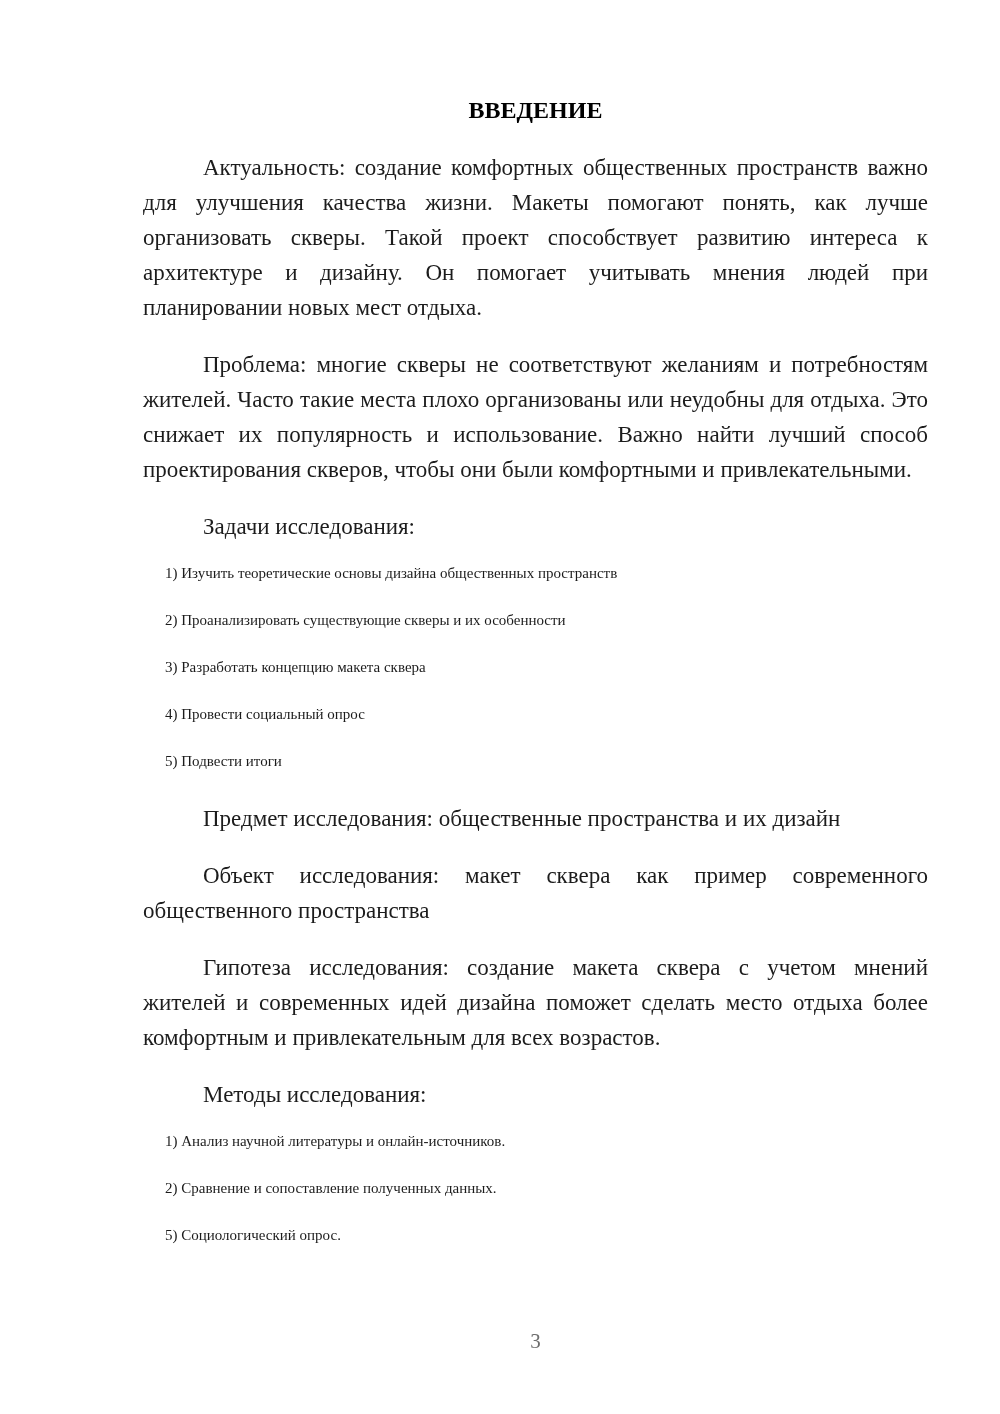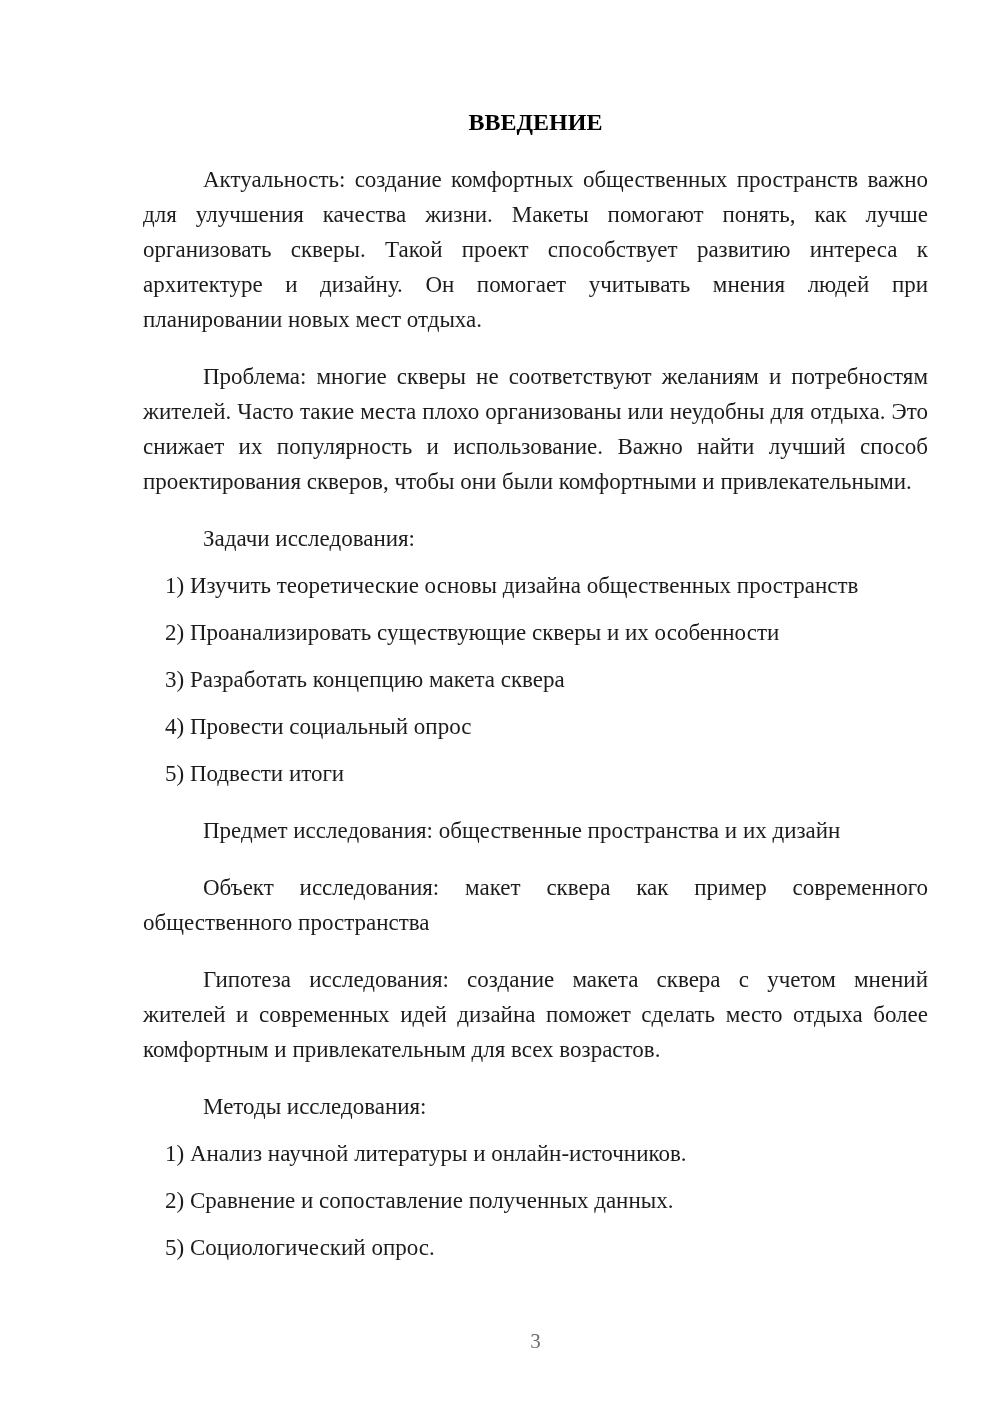--- a/index.html
+++ b/index.html
@@ -16,32 +16,32 @@
     padding: 93px 72px 0 143px;
     font-family: "Liberation Serif", "DejaVu Serif", serif;
     color: var(--color-text, #1c1c1c);
     overflow: hidden;
   }
   .doc-title {
     font-size: 24px;
     font-weight: bold;
     line-height: 35px;
     text-align: center;
-    margin: 12px 0 18px 0;
+    margin: 0 0 18px 0;
     color: var(--color-title, #000000);
   }
   .para {
     font-size: 23px;
     line-height: 35px;
     text-align: justify;
     text-indent: 60px;
     margin: 22px 0 0 0;
   }
   .list-item {
-    font-size: 23px;
+    font-size: 15px;
     line-height: 35px;
     text-align: left;
     margin: 12px 0 0 0;
     padding-left: 22px;
   }
   .page-number {
     position: absolute;
     top: 1328px;
     left: 143px;
     right: 72px;

